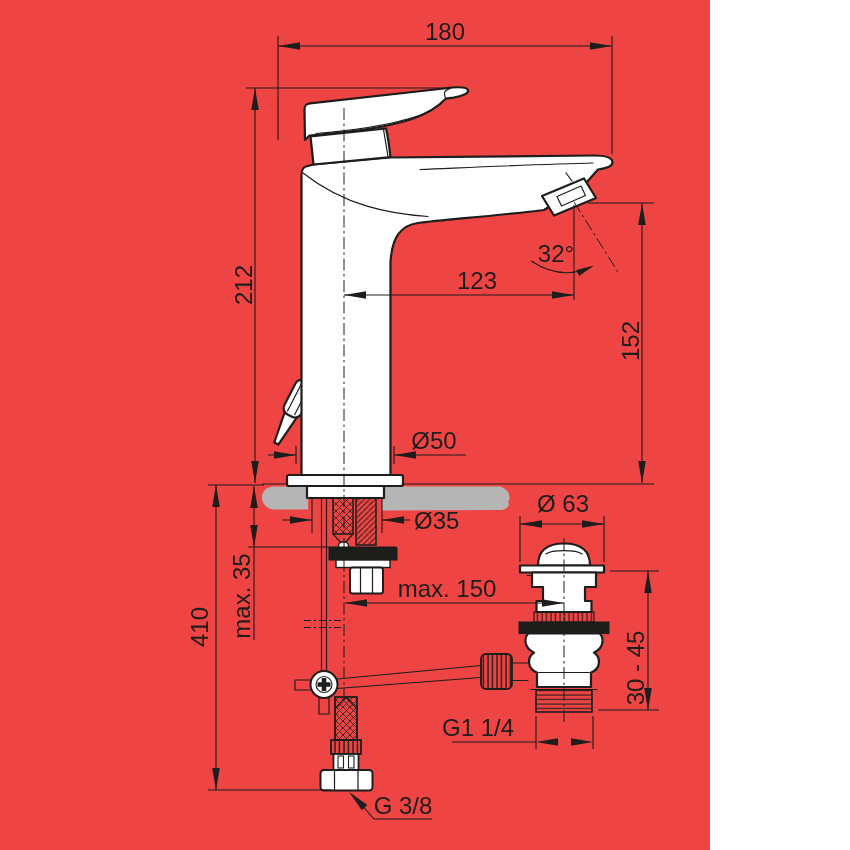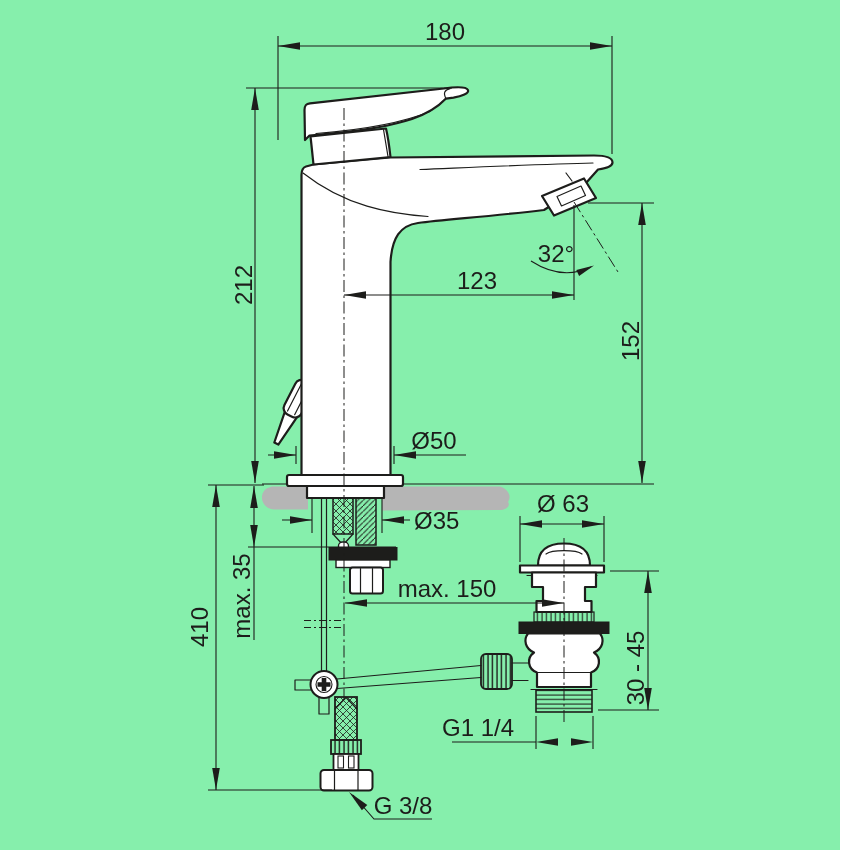--- a/index.html
+++ b/index.html
@@ -1,17 +1,17 @@
 <!DOCTYPE html>
 <html><head>
 <meta charset="utf-8">
 <style>
   html,body{margin:0;padding:0;background:#ffffff;}
   .stage{
-    width:840px;height:850px;position:relative;background:#86efac;overflow:hidden;
+    width:710px;height:850px;position:relative;background:#ef4444;overflow:hidden;
     font-family:"Liberation Sans", sans-serif;
   }
   svg{display:block;}
   .outline{fill:#ffffff;stroke:#1d1d1b;stroke-width:2.2;stroke-linejoin:round;stroke-linecap:round;}
   .outline-thin{fill:none;stroke:#1d1d1b;stroke-width:1.2;stroke-linejoin:round;stroke-linecap:round;}
   .solidblack{fill:#1d1d1b;stroke:#1d1d1b;stroke-width:1;}
   .dim{stroke:#1d1d1b;stroke-width:1.1;fill:none;}
   .arrow{fill:#1d1d1b;stroke:none;}
   .cl{stroke:#1d1d1b;stroke-width:1;fill:none;stroke-dasharray:12 3.5 2.5 3.5;}
   .brk{stroke:#1d1d1b;stroke-width:1;fill:none;stroke-dasharray:7 3 2 3;}

